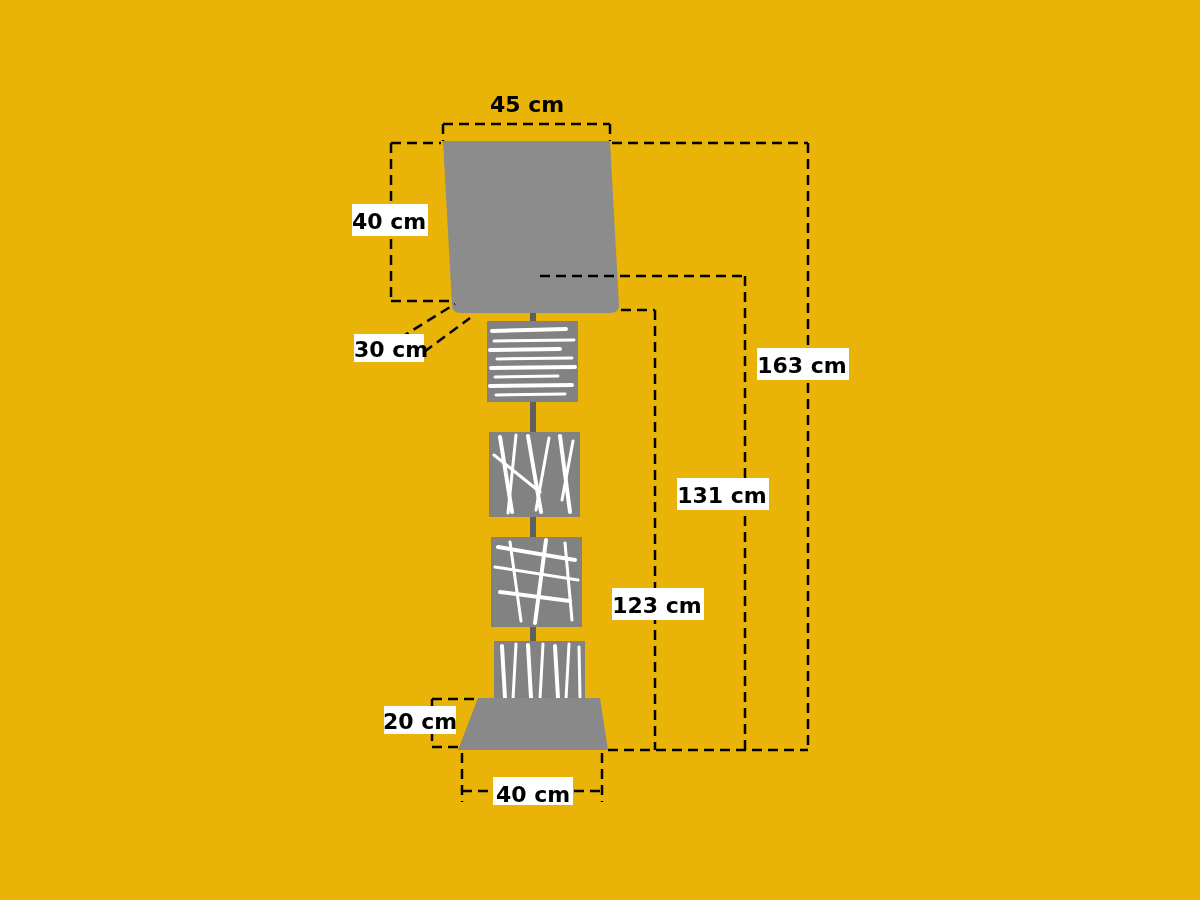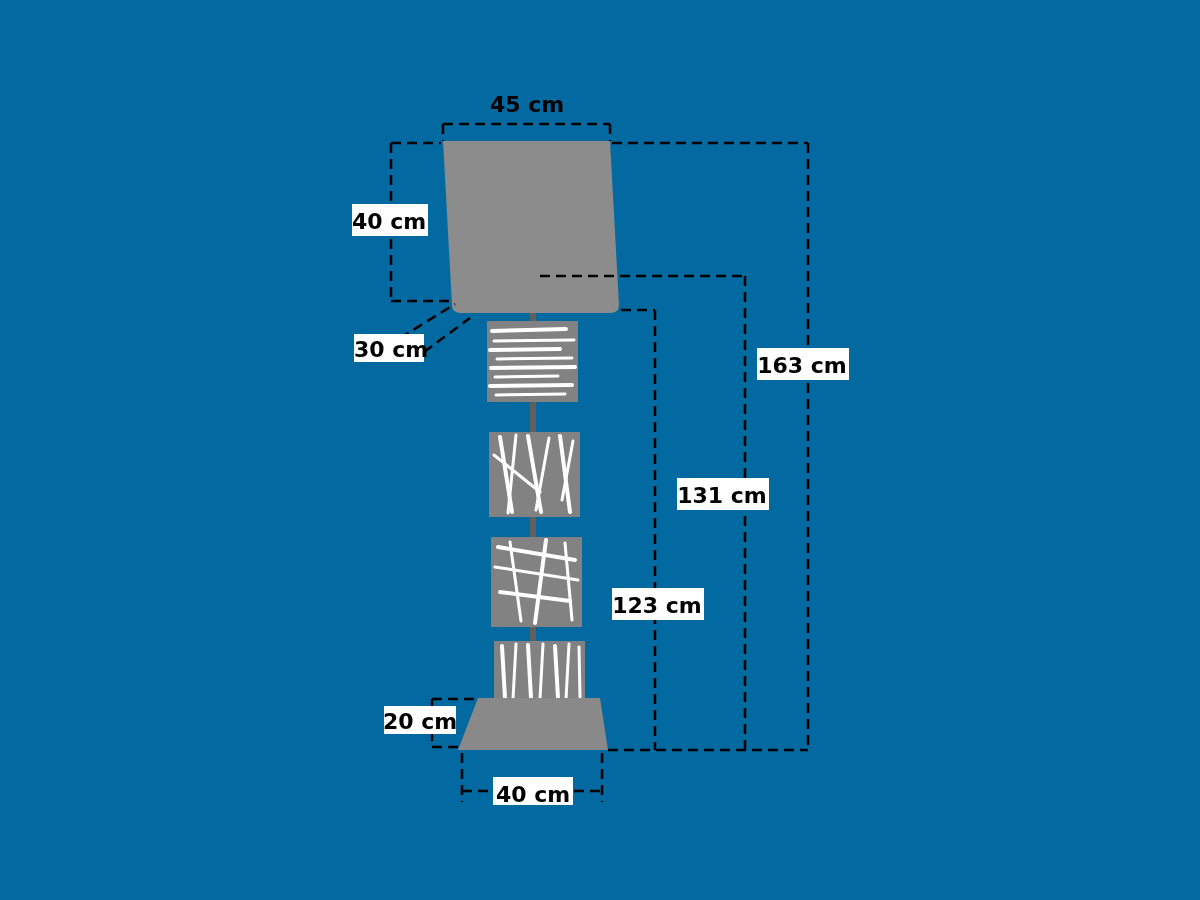--- a/index.html
+++ b/index.html
@@ -1,20 +1,20 @@
 <!DOCTYPE html>
 <html><head>
 <meta charset="utf-8">
 <style>
   html, body { margin: 0; padding: 0; background: #ffffff; }
   .canvas {
     position: relative;
     width: 1200px;
     height: 900px;
-    background: #0369a1;
+    background: #eab308;
     overflow: hidden;
   }
   svg { display: block; }
   .dim-label {
     font-family: "DejaVu Sans", "Liberation Sans", sans-serif;
     font-size: 22px;
     font-weight: 700;
     fill: #000000;
   }
   .dash {

